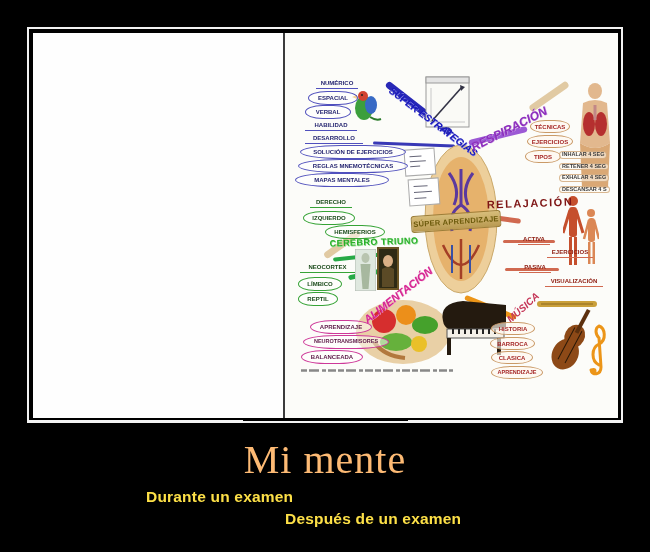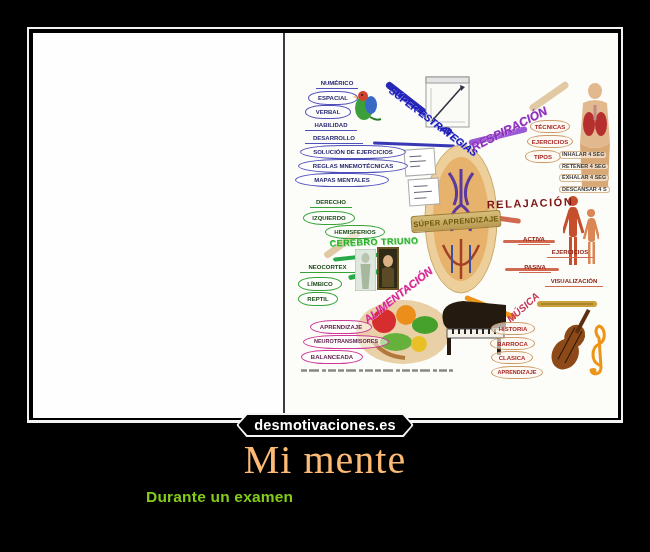--- a/index.html
+++ b/index.html
@@ -39,21 +39,21 @@
   .branch{position:absolute;z-index:5;border-radius:4px;}
   
   .wm-line{position:absolute;top:420px;height:3px;background:#f4f4f4;z-index:40;}
   .wm-badge-outer{position:absolute;top:413px;left:50%;transform:translateX(-50%);background:#f4f4f4;
     padding:2px;clip-path:polygon(10px 0,calc(100% - 10px) 0,100% 50%,calc(100% - 10px) 100%,10px 100%,0 50%);z-index:50;}
   .wm-badge-inner{background:#000;color:#fff;padding:2px 16px;font-size:14.5px;font-weight:bold;
     letter-spacing:.2px;clip-path:polygon(9px 0,calc(100% - 9px) 0,100% 50%,calc(100% - 9px) 100%,9px 100%,0 50%);}
   
   .poster-title{position:absolute;top:436px;left:0;width:650px;text-align:center;color:#fdba74;
     font-family:"Liberation Serif","DejaVu Serif",serif;font-size:40px;font-weight:400;letter-spacing:1px;}
-  .caption{position:absolute;color:#84cc16;font-size:15.5px;font-weight:bold;letter-spacing:.2px;}
+  .caption{position:absolute;color:#fde047;font-size:15.5px;font-weight:bold;letter-spacing:.2px;}
   .caption-1{left:146px;top:488px;}
   .caption-2{left:285px;top:510px;}
 </style>
 </head>
 <body>
 
 <div id="canvas">
   <div class="frame-outline"></div>
 
   <div class="photo">
@@ -231,19 +231,17 @@
         <div class="node t-oval" style="left: 206px; top: 289px; width: 42px; height: 11px; font-size: 6px;">HISTORIA</div>
         <div class="node t-oval" style="left: 205px; top: 304px; width: 43px; height: 11px; font-size: 6px;">BARROCA</div>
         <div class="node t-oval" style="left: 206px; top: 318px; width: 40px; height: 11px; font-size: 6px;">CLASICA</div>
         <div class="node t-oval" style="left: 206px; top: 333px; width: 50px; height: 11px; font-size: 5.5px;">APRENDIZAJE</div>
         <div class="node center-band" style="left: 126px; top: 180px; width: 88px; height: 15px; font-size: 7.5px; transform: rotate(-4deg);">SÚPER APRENDIZAJE</div>
       </div>
   </div>
 
   <div class="wm-line" style="left:28px;width:215px;"></div>
   <div class="wm-line" style="left:408px;width:213px;"></div>
-  <div class="wm-badge-outer">
-    <div class="wm-badge-inner">desmotivaciones.es</div>
-  </div>
 
   <div class="poster-title">Mi mente</div>
   <div class="caption caption-1">Durante un examen</div>
+  <div class="caption caption-2">Después de un examen</div>
 </div>
 
 </body></html>

